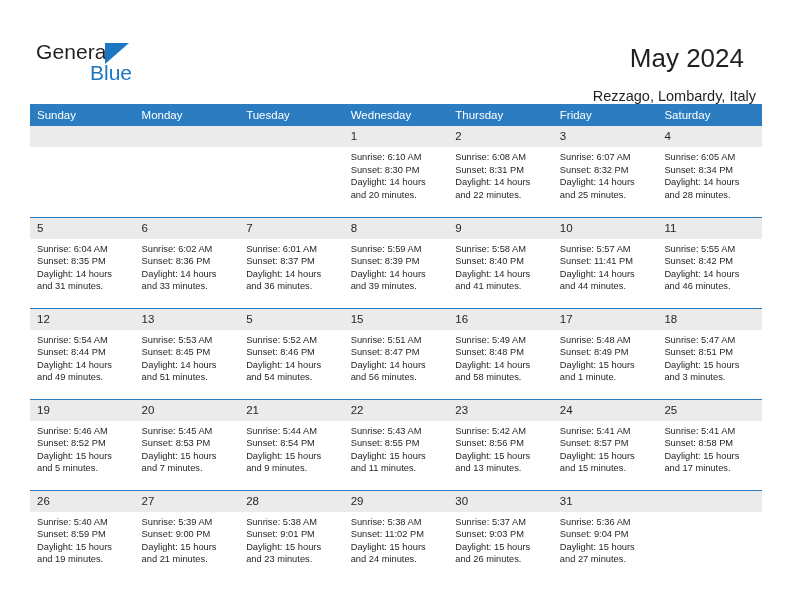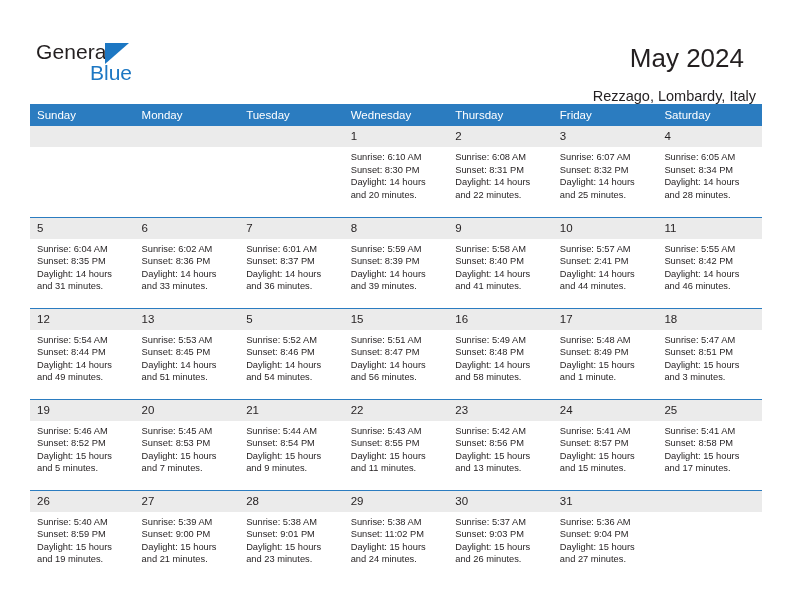--- a/index.html
+++ b/index.html
@@ -242,21 +242,21 @@
             <div class="cellbody">
               <div>Sunrise: 5:58 AM</div>
               <div>Sunset: 8:40 PM</div>
               <div class="wrap">Daylight: 14 hours and 41 minutes.</div>
             </div>
           </td>
           <td>
             <span class="daynum">10</span>
             <div class="cellbody">
               <div>Sunrise: 5:57 AM</div>
-              <div>Sunset: 2:41 PM</div>
+              <div>Sunset: 11:41 PM</div>
               <div class="wrap">Daylight: 14 hours and 44 minutes.</div>
             </div>
           </td>
           <td>
             <span class="daynum">11</span>
             <div class="cellbody">
               <div>Sunrise: 5:55 AM</div>
               <div>Sunset: 8:42 PM</div>
               <div class="wrap">Daylight: 14 hours and 46 minutes.</div>
             </div>

